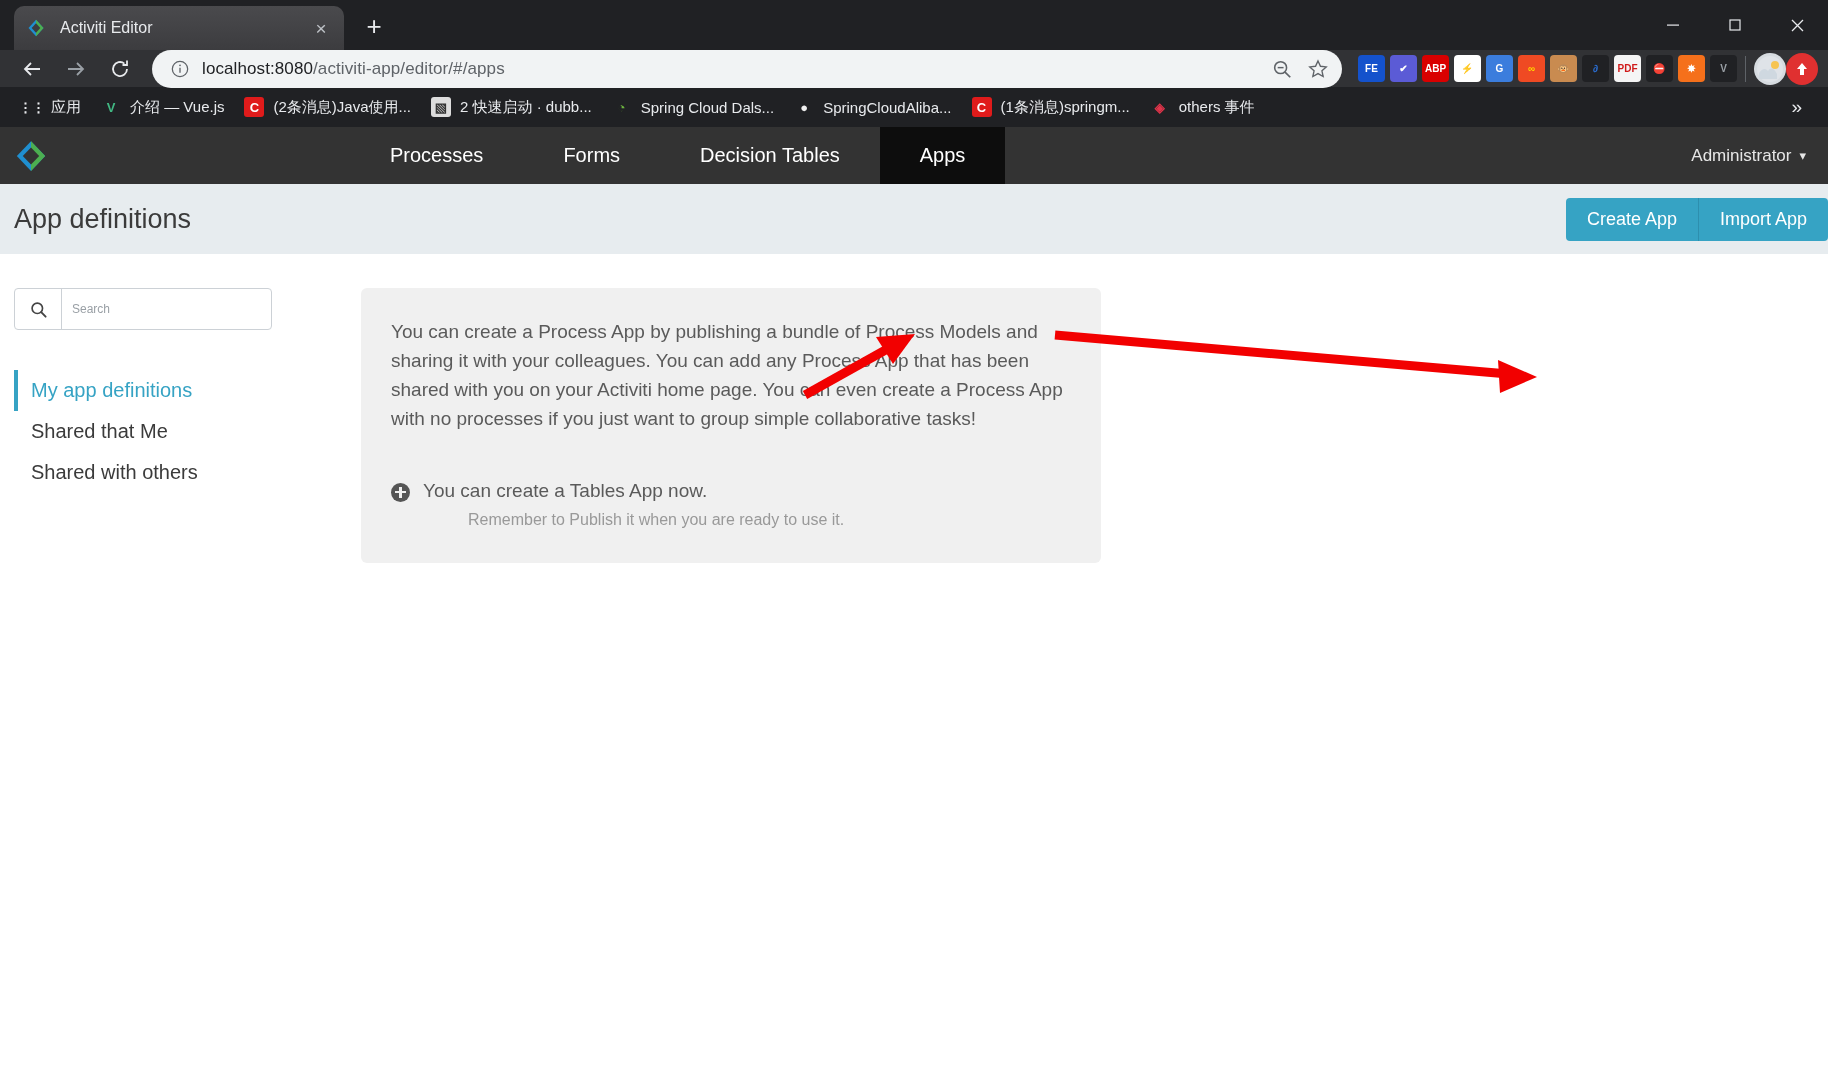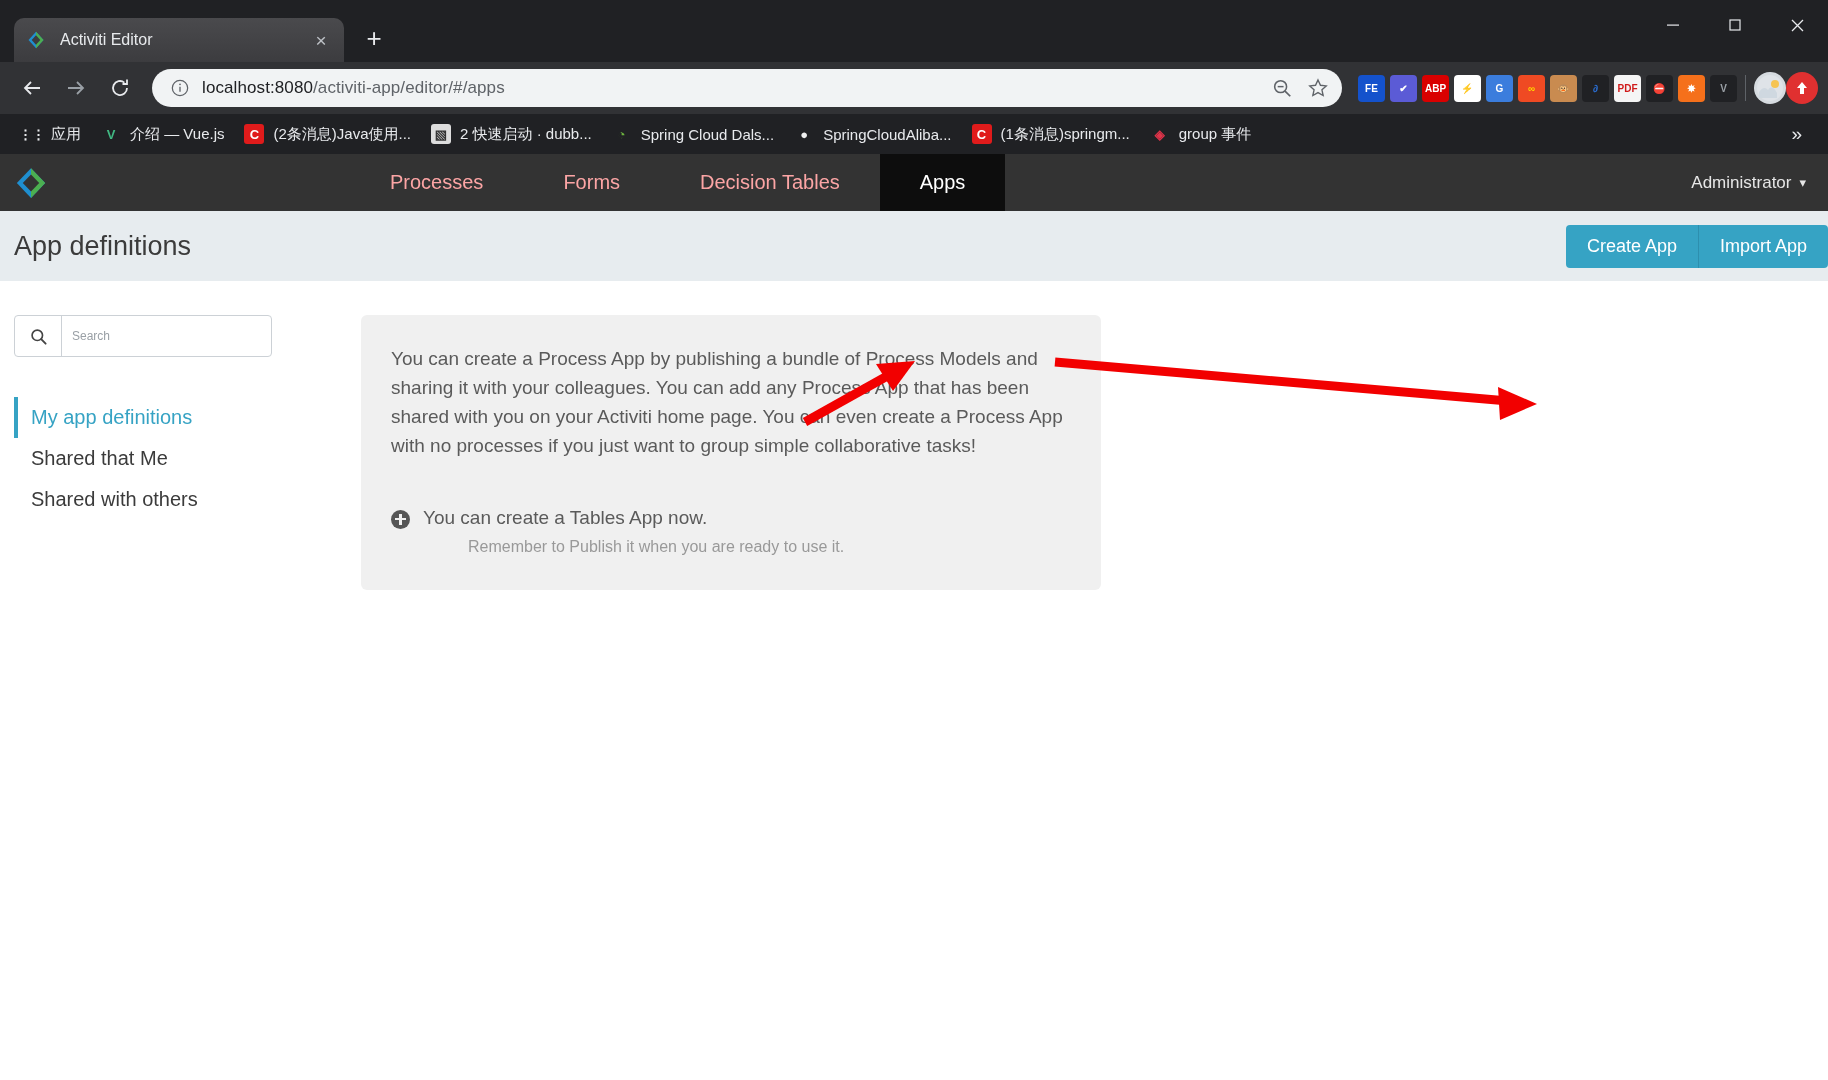--- a/index.html
+++ b/index.html
@@ -7,21 +7,21 @@
     width: 1828px; height: 1080px;
     font-family: "Liberation Sans", sans-serif;
     background: #ffffff;
     overflow: hidden;
   }
 
   
   .browser { width: 1828px; height: 1080px; position: relative; }
 
   .titlebar {
-    height: 62px; background: #202124; position: relative;
+    height: 50px; background: #202124; position: relative;
     display: flex; align-items: flex-end;
   }
   .tab {
     margin-left: 14px;
     width: 330px; height: 44px;
     background: linear-gradient(180deg,#4a4a4d 0%, #3c3c3f 100%);
     border-radius: 10px 10px 0 0;
     display: flex; align-items: center; padding: 0 12px;
     position: relative;
   }
@@ -44,21 +44,21 @@
     position: absolute; right: 0; top: 0; height: 50px;
     display: flex; align-items: center;
   }
   .wincontrols div {
     width: 62px; height: 50px; display: flex; align-items: center;
     justify-content: center; color: #e8eaed; font-size: 17px;
   }
   .wincontrols .wc-close { font-size: 22px; }
 
   .navbar {
-    height: 52px; background: #313235;
+    height: 37px; background: #313235;
     display: flex; align-items: center; padding: 0 10px; justify-content: flex-end;
   }
   .navbtn {
     width: 44px; height: 44px; display: flex; align-items: center;
     justify-content: center; color: #e8eaed; flex: none;
   }
   .omnibox {
     flex: 1; height: 38px; background: #f1f3f4; border-radius: 19px;
     display: flex; align-items: center; padding: 0 8px 0 18px;
     margin: 0 10px; min-width: 0;
@@ -103,21 +103,21 @@
 
   .app-nav {
     height: 57px; background: #333333; display: flex; align-items: stretch;
     position: relative;
   }
   .logo-wrap { width: 62px; display: flex; align-items: center;
                justify-content: center; flex: none; }
   .app-tabs { display: flex; align-items: stretch; margin-left: 288px; }
   .app-tab {
     padding: 0 40px; display: flex; align-items: center;
-    color: #fca5a5; font-size: 20px; white-space: nowrap;
+    color: #ffffff; font-size: 20px; white-space: nowrap;
   }
   .app-tab.active { background: #0d0d0d; color: #ffffff; font-weight: normal; }
   .tab-caret {
     position: absolute; width: 0; height: 0;
     border-left: 9px solid transparent; border-right: 9px solid transparent;
     border-top: 10px solid #0d0d0d; bottom: -10px;
   }
   .app-user {
     margin-left: auto; display: flex; align-items: center; padding-right: 22px;
     color: #e6e6e6; font-size: 17px; white-space: nowrap;
@@ -321,21 +321,21 @@
       <div class="bm">
         <span class="bm-ico" style="background: transparent; color: rgb(240, 240, 240);">●</span>
         <span class="bm-label">SpringCloudAliba...</span>
       </div>
       <div class="bm">
         <span class="bm-ico" style="background: rgb(224, 27, 27); color: rgb(255, 255, 255);">C</span>
         <span class="bm-label">(1条消息)springm...</span>
       </div>
       <div class="bm">
         <span class="bm-ico" style="background: transparent; color: rgb(224, 52, 74);">◈</span>
-        <span class="bm-label">group 事件</span>
+        <span class="bm-label">others 事件</span>
       </div>
       <div class="bm-overflow">»</div>
   </div>
 
   <div class="app">
 
     <div class="app-nav">
       <div class="logo-wrap">
         <svg width="34" height="34" viewBox="0 0 24 24">
           <path d="M12 1.5 L22 12 L12 22.5 L2 12 Z" fill="#1f8fd0"></path>

